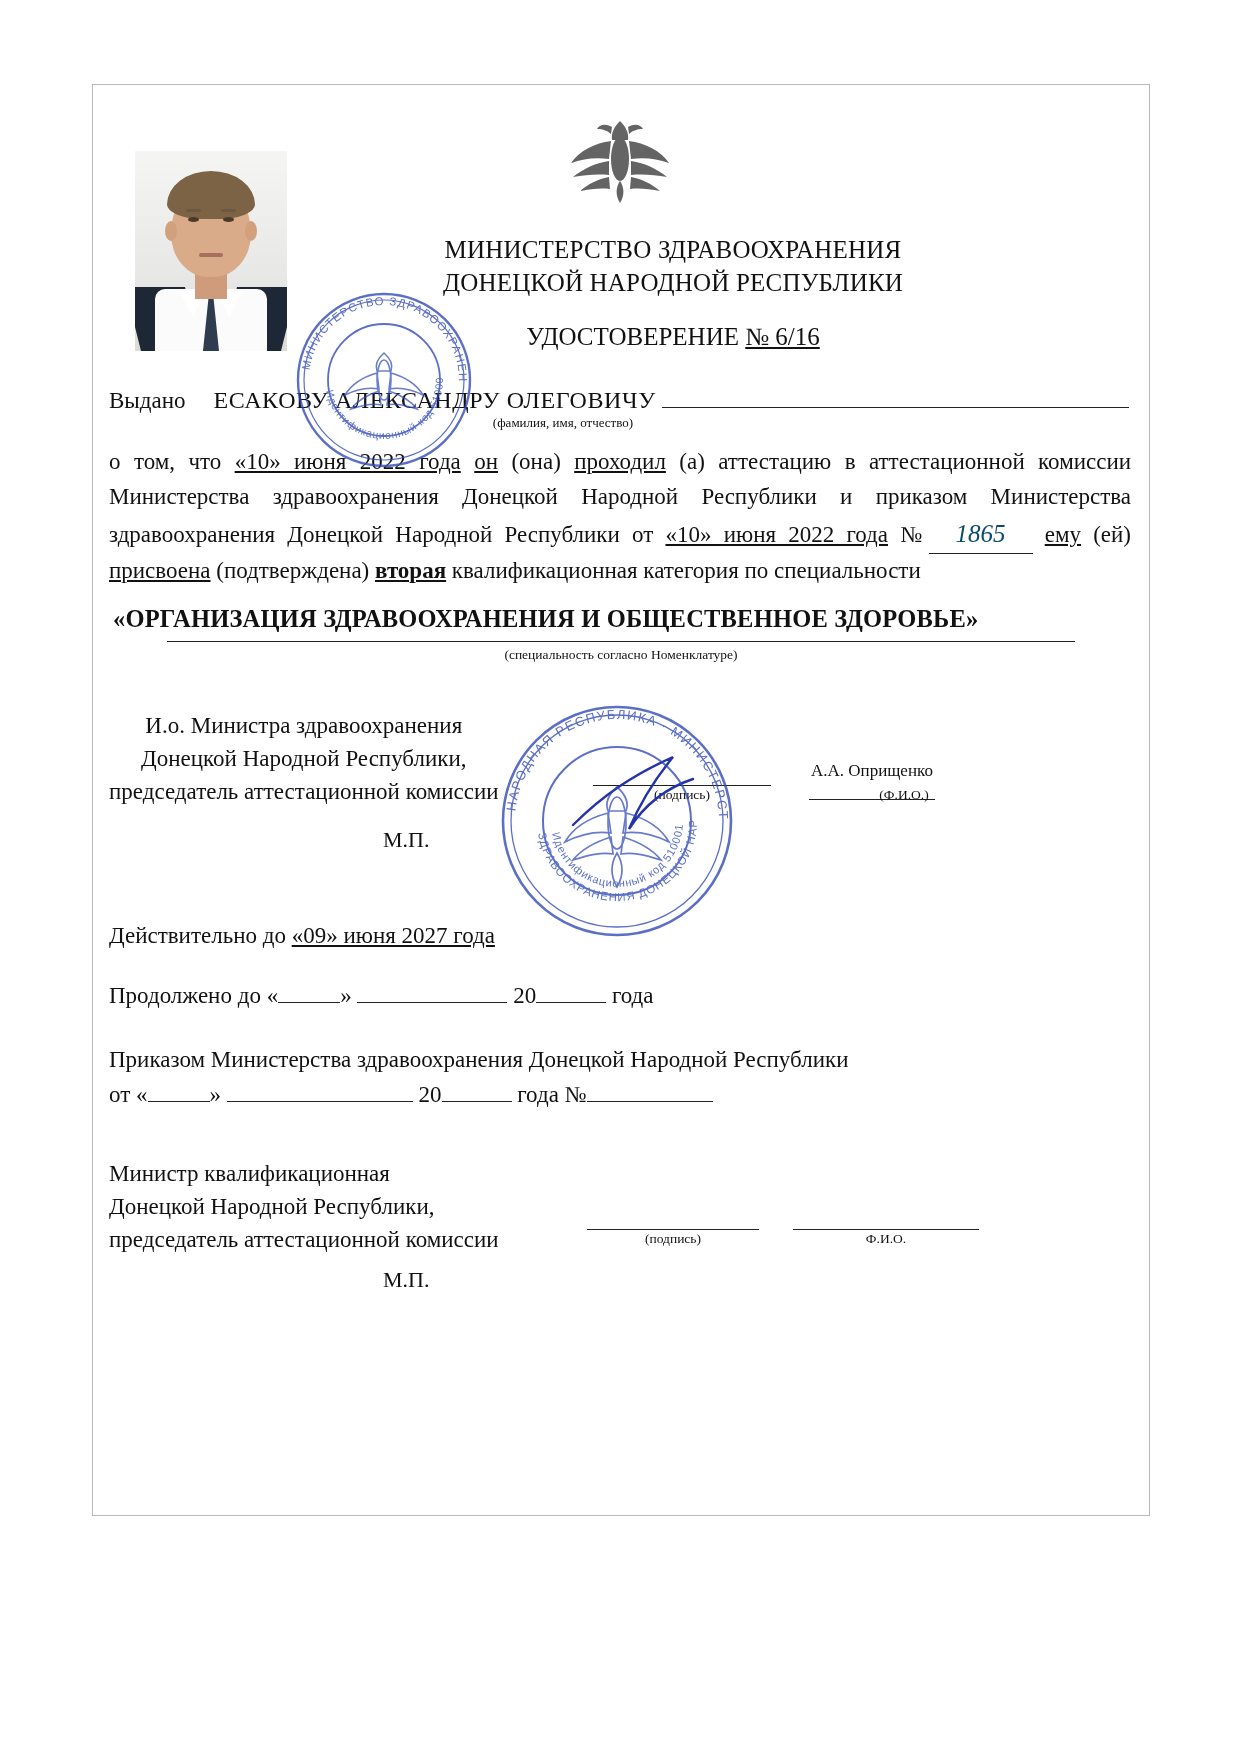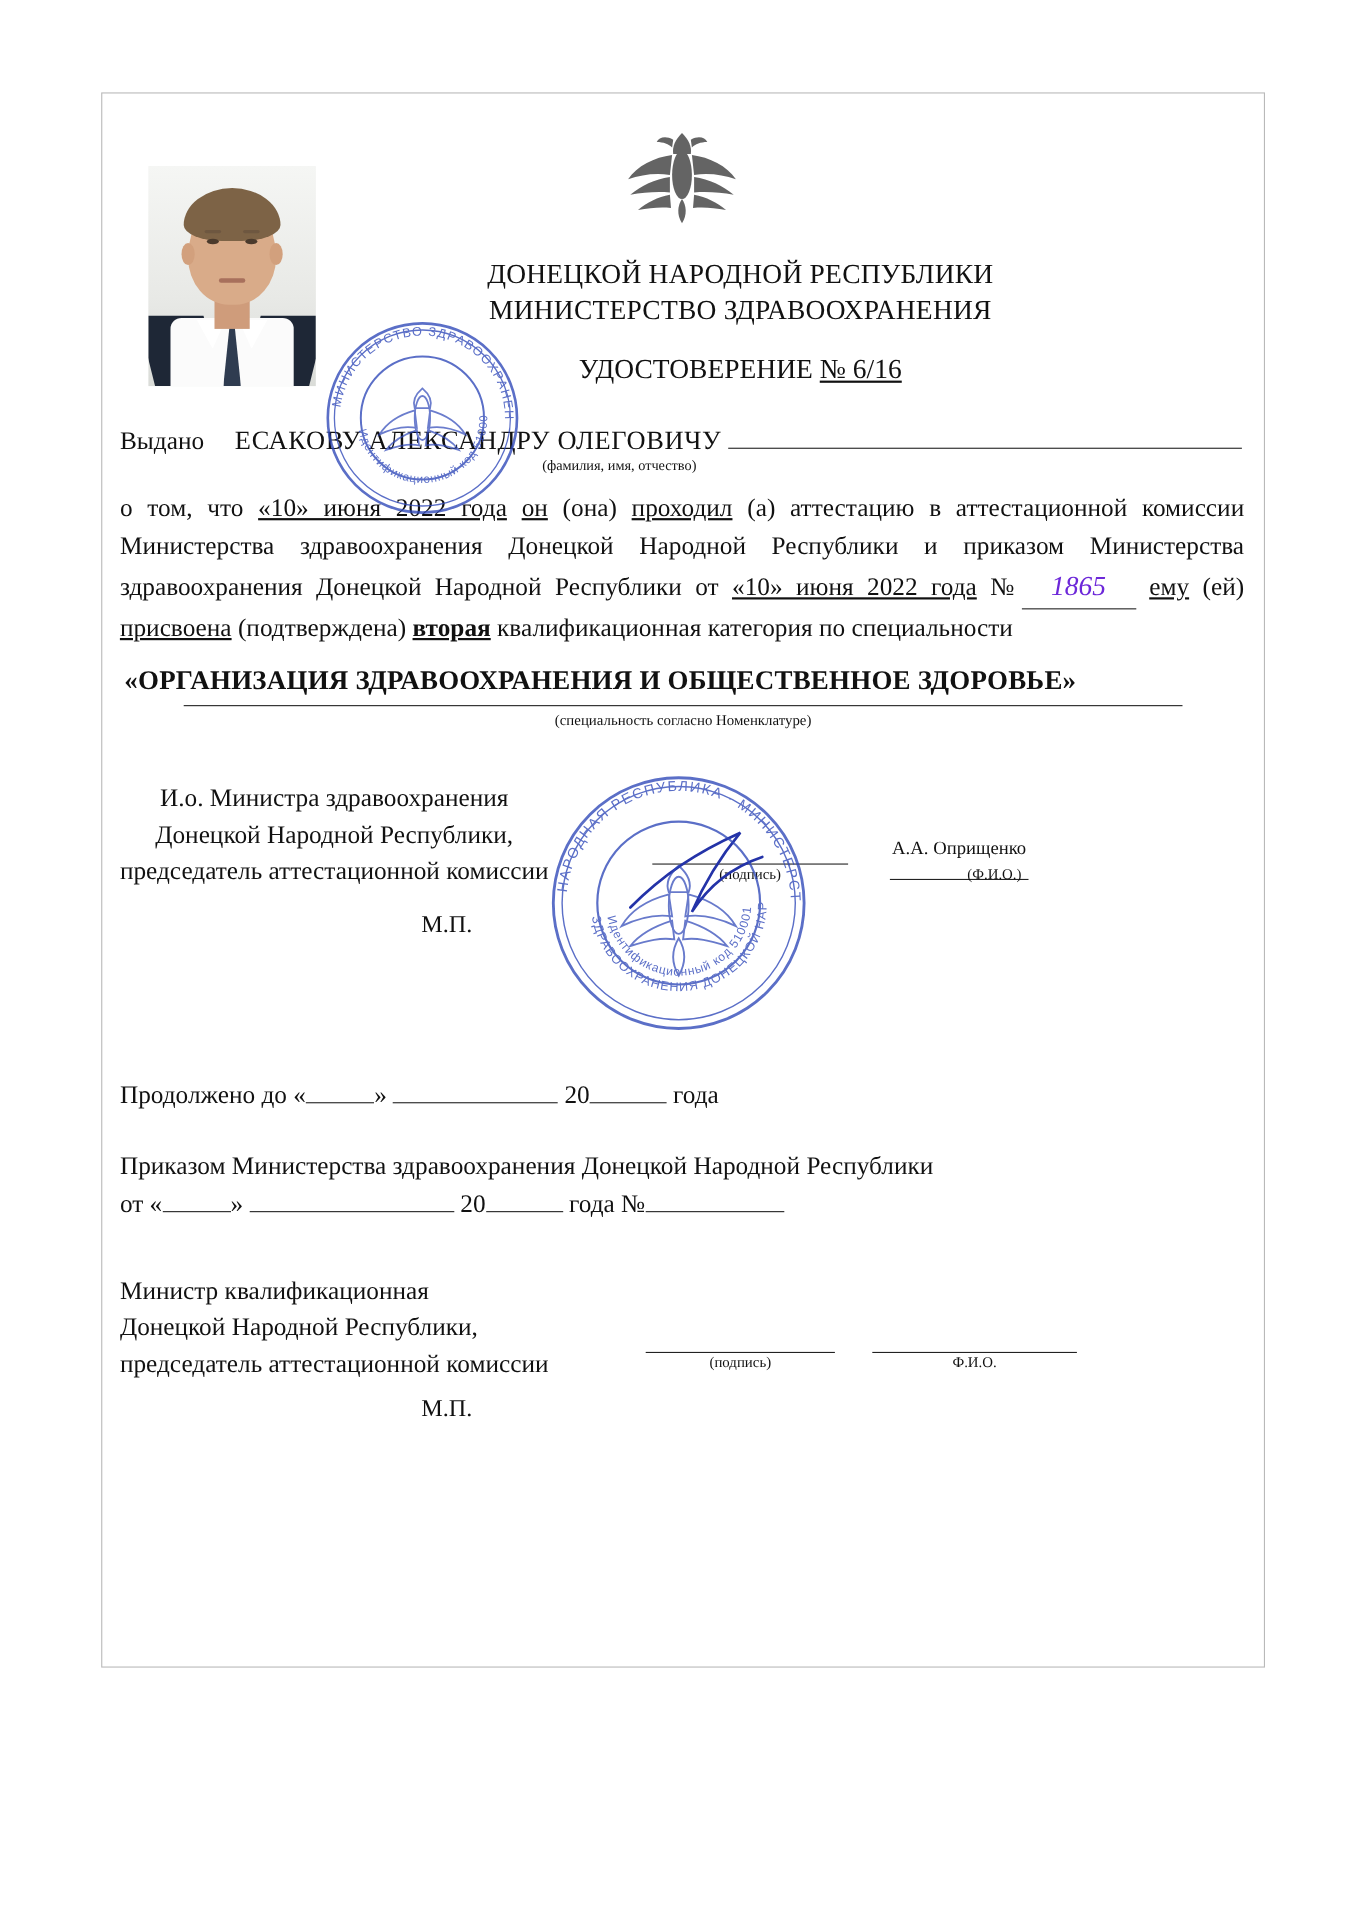--- a/index.html
+++ b/index.html
@@ -166,21 +166,21 @@
     left: 16px; top: 360px;
     width: 1022px;
     font-size: 23px;
     line-height: 1.52;
     text-align: justify;
   }
   .u { text-decoration: underline; }
   .b { font-weight: bold; }
   .hand {
     font-family: "Liberation Serif", serif;
-    color: #6d28d9;
+    color: #0c4a6e;
     font-size: 25px;
     font-style: italic;
   }
   .blank-ul {
     display: inline-block;
     min-width: 104px;
     border-bottom: 1.4px solid #222;
     text-align: center;
   }
 
@@ -360,22 +360,22 @@
         <path d="M44 54 C30 56 18 62 8 70 C20 68 32 67 44 68 Z"></path>
         <path d="M66 54 C80 56 92 62 102 70 C90 68 78 67 66 68 Z"></path>
         <path d="M44 70 C33 72 23 77 15 84 C26 82 35 81 45 82 Z"></path>
         <path d="M66 70 C77 72 87 77 95 84 C84 82 75 81 65 82 Z"></path>
         <path d="M55 74 C51 80 50 88 55 96 C60 88 59 80 55 74 Z"></path>
       </g>
     </svg>
   </div>
 
   <div class="ministry">
+    <div>МИНИСТЕРСТВО ЗДРАВООХРАНЕНИЯ</div>
     <div>ДОНЕЦКОЙ НАРОДНОЙ РЕСПУБЛИКИ</div>
-    <div>МИНИСТЕРСТВО ЗДРАВООХРАНЕНИЯ</div>
   </div>
 
   <div class="cert-line">
     <span>УДОСТОВЕРЕНИЕ</span>
     <span class="num">№ 6/16</span>
   </div>
 
   <div class="issued-row">
     <span class="issued-label">Выдано</span>
     <span class="issued-name">ЕСАКОВУ АЛЕКСАНДРУ ОЛЕГОВИЧУ</span>
@@ -412,20 +412,24 @@
   <div class="sig1-rule"></div>
   <div class="sig1-hint">(подпись)</div>
   <div class="sig1-name">А.А. Оприщенко</div>
   <div class="sig1-name-hint">(Ф.И.О.)</div>
   <div class="mp1">М.П.</div>
 
   <svg class="sig-scribble" viewBox="0 0 170 90">
     <path d="M10 80 C40 50 70 30 110 12 C92 34 78 56 66 84 C80 62 100 44 130 34" fill="none" stroke="#2433a8" stroke-width="2.4" stroke-linecap="round"></path>
   </svg>
 
+  <div class="valid">
+    <span>Действительно до</span>
+    <span class="u">«09» июня 2027 года</span>
+  </div>
 
   <div class="prolong">
     <span>Продолжено до «</span><span class="blank-ul" style="min-width:62px"></span><span>»</span>
     <span class="blank-ul" style="min-width:150px"></span>
     <span>20</span><span class="blank-ul" style="min-width:70px"></span>
     <span>года</span>
   </div>
 
   <div class="order-line">
     <div>Приказом Министерства здравоохранения Донецкой Народной Республики</div>

